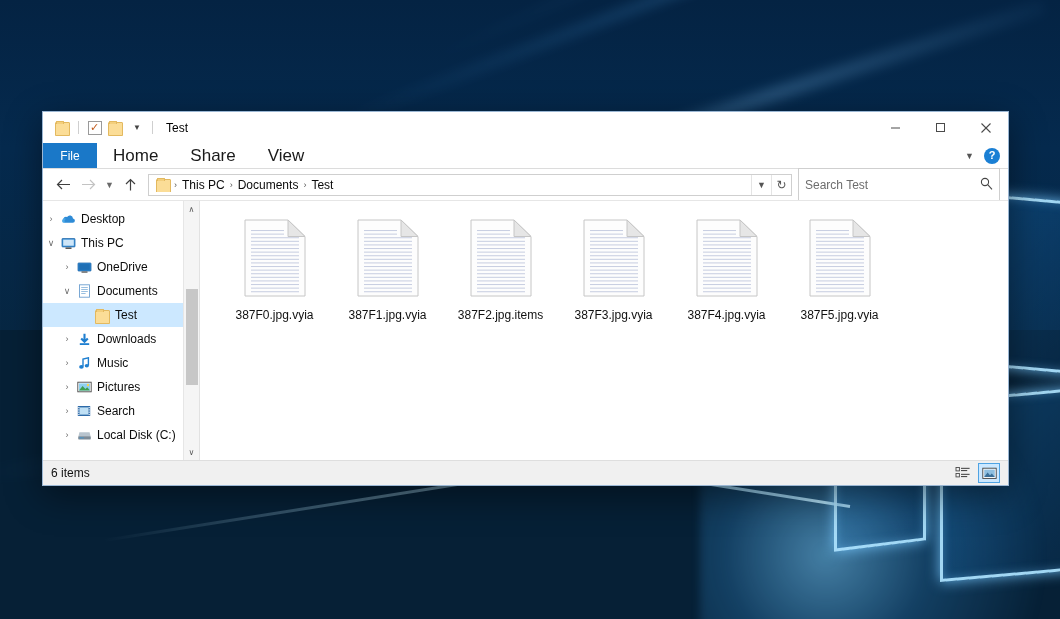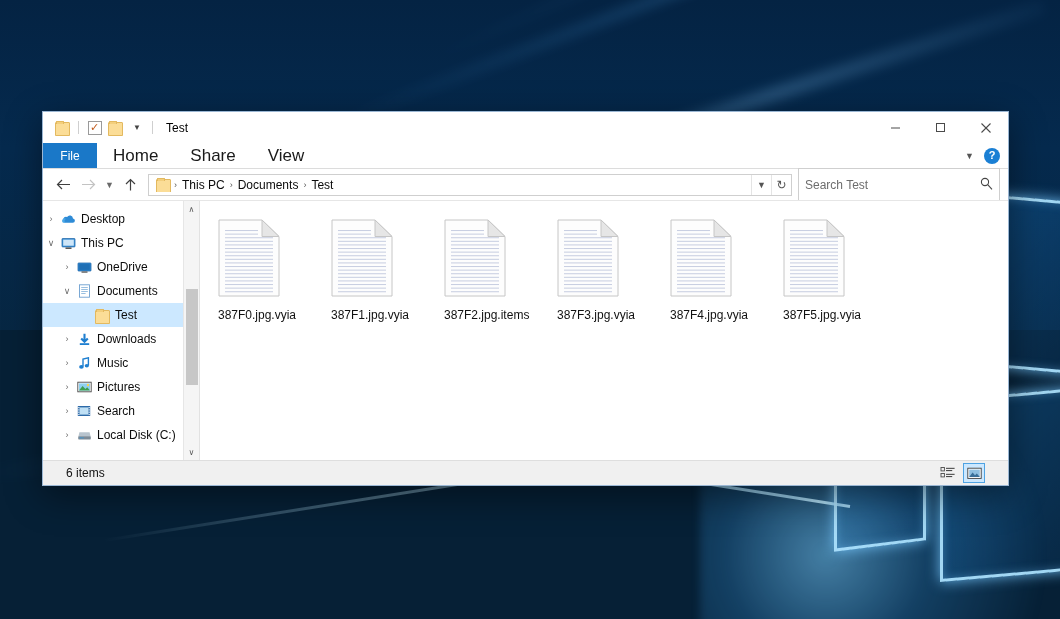--- a/index.html
+++ b/index.html
@@ -192,30 +192,30 @@
   .sb-arrow { height: 16px; width: 16px; display:flex; align-items:center; justify-content:center; color:#5a5a5a; font-size:8px; }
   .sb-track { flex: 1; width: 16px; position: relative; }
   .sb-thumb { position: absolute; left: 2px; width: 12px; top: 72px; height: 96px; background: #c7c7c7; }
 
   
   .content { flex: 1; background: #fff; position: relative; overflow: hidden; }
   .filegrid {
     display: flex; flex-wrap: wrap; padding: 12px 0 0 18px; gap: 0;
   }
   .fileitem {
-    width: 113px; display: flex; flex-direction: column; align-items: flex-start;
+    width: 113px; display: flex; flex-direction: column; align-items: center;
     padding-top: 6px;
   }
   .docicon { width: 62px; height: 78px; position: relative; }
   .filelabel { margin-top: 11px; font-size: 12px; color: #111; white-space: nowrap; }
 
   
   .statusbar {
     height: 25px; background: #f0f0f0; border-top: 1px solid #dedede;
-    display: flex; align-items: center; padding: 0 23px; flex: none;
+    display: flex; align-items: center; padding: 0 8px; flex: none;
   }
   .status-text { font-size: 12px; color: #111; }
   .view-btns { margin-left: auto; display: flex; gap: 4px; align-items: center; }
   .vbtn {
     width: 22px; height: 20px; display: flex; align-items: center; justify-content: center;
   }
   .vbtn.active { background: #cce8ff; border: 1px solid #4fa3e3; }
 </style>
 </head>
 <body>

